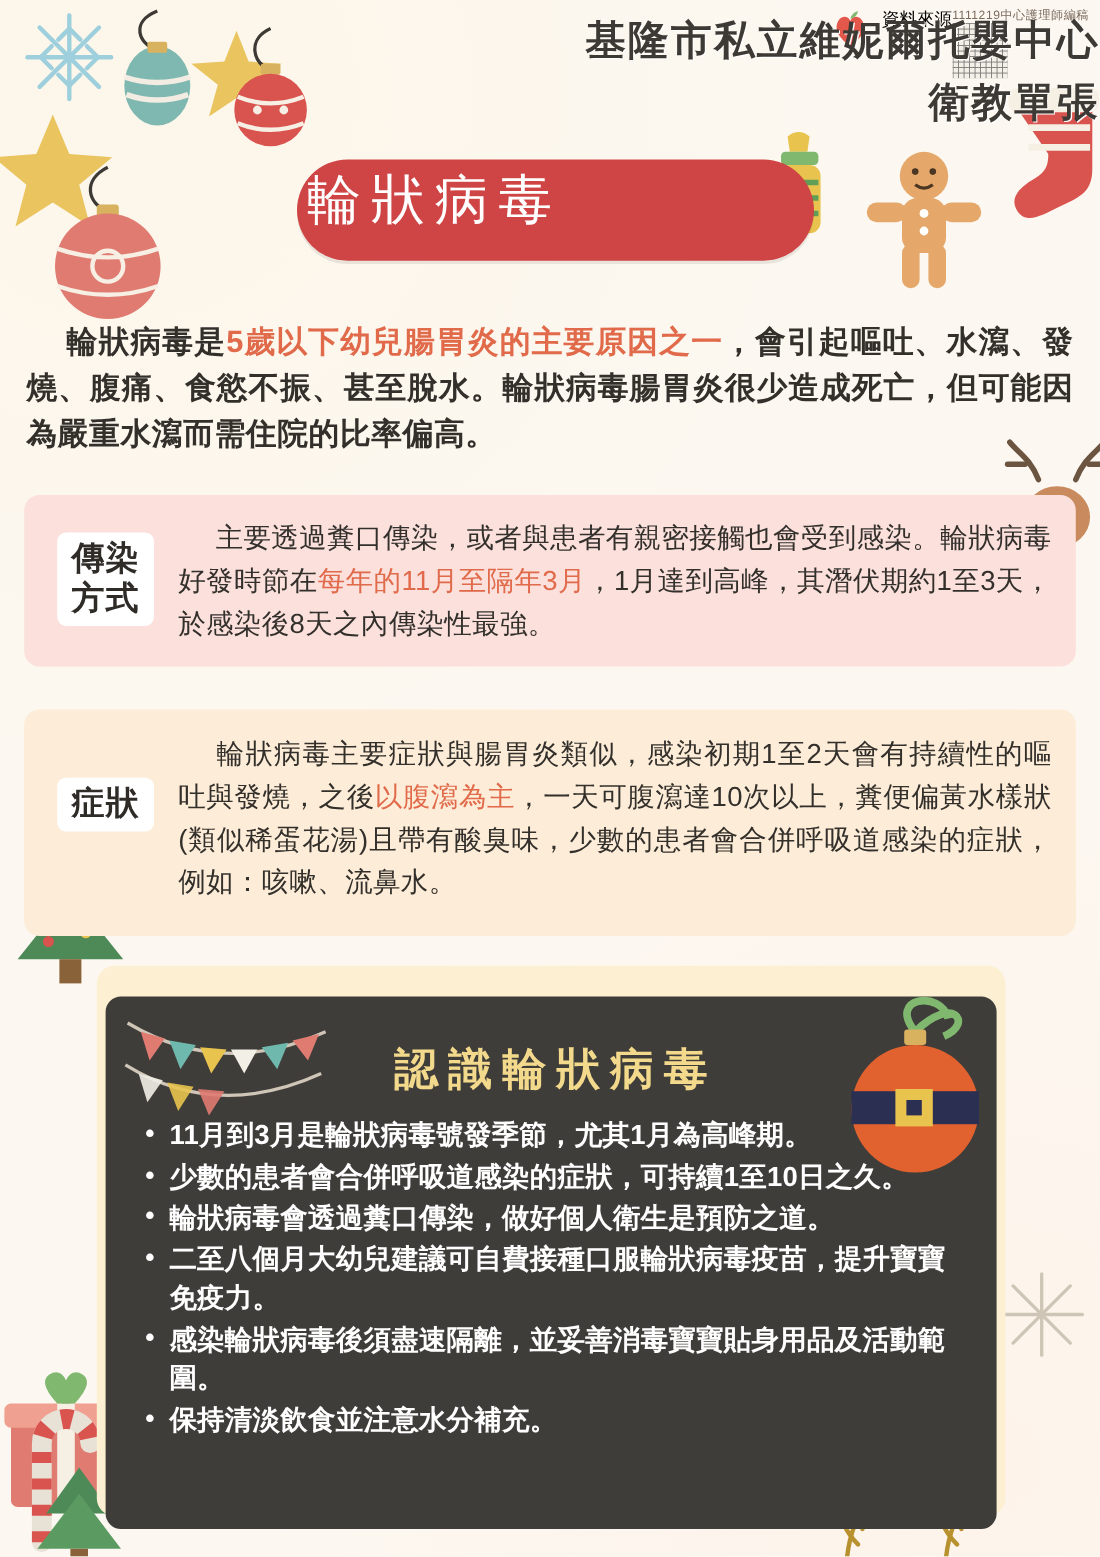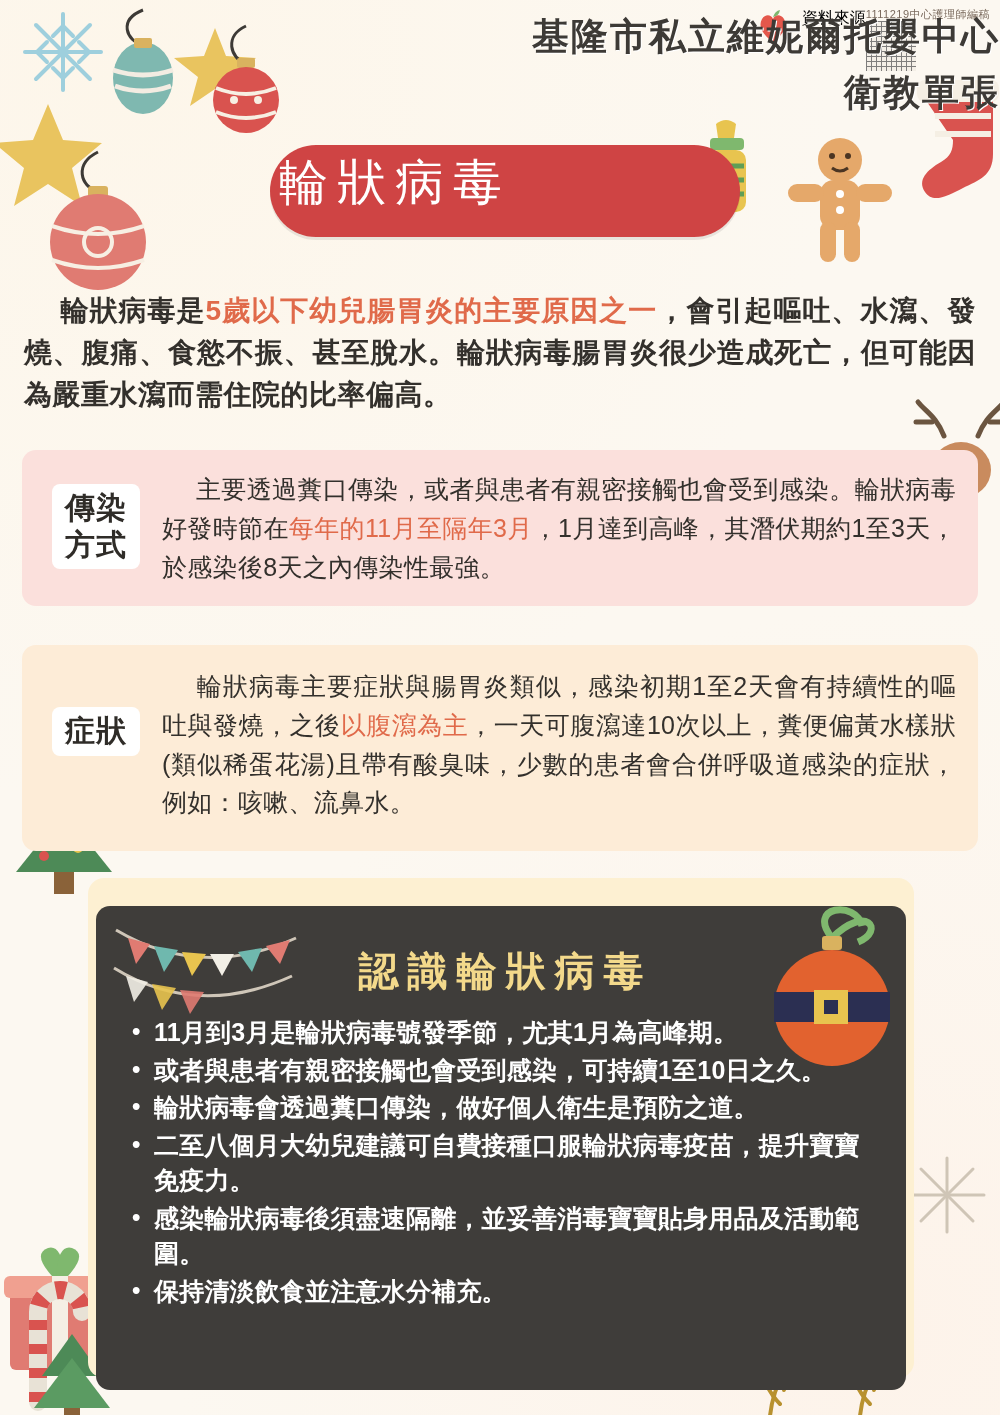--- a/index.html
+++ b/index.html
@@ -416,21 +416,21 @@
     <div class="body">
       <span class="indent"></span><span>輪狀病毒主要症狀與腸胃炎類似，感染初期1至2天會有持續性的嘔吐與發燒，之後</span><span class="hl">以腹瀉為主</span><span>，一天可腹瀉達10次以上，糞便偏黃水樣狀(類似稀蛋花湯)且帶有酸臭味，少數的患者會合併呼吸道感染的症狀，例如：咳嗽、流鼻水。</span>
     </div>
   </div>
 
   <div class="darkbox-outer"></div>
   <div class="darkbox">
     <h2>認識輪狀病毒</h2>
     <ul class="bullets">
       <li>11月到3月是輪狀病毒號發季節，尤其1月為高峰期。</li>
-      <li>或者與患者有親密接觸也會受到感染，可持續1至10日之久。</li>
+      <li>少數的患者會合併呼吸道感染的症狀，可持續1至10日之久。</li>
       <li>輪狀病毒會透過糞口傳染，做好個人衛生是預防之道。</li>
       <li>二至八個月大幼兒建議可自費接種口服輪狀病毒疫苗，提升寶寶免疫力。</li>
       <li>感染輪狀病毒後須盡速隔離，並妥善消毒寶寶貼身用品及活動範圍。</li>
       <li>保持清淡飲食並注意水分補充。</li>
     </ul>
 
     <svg class="deco" style="left:14px;top:10px;" width="230" height="110" viewBox="0 0 230 110">
       <path d="M6 14 C60 46 120 52 186 22" stroke="#cfc6b8" stroke-width="3" fill="none"></path>
       <g>
         <polygon points="18,22 40,28 26,48" fill="#e07b72"></polygon>

